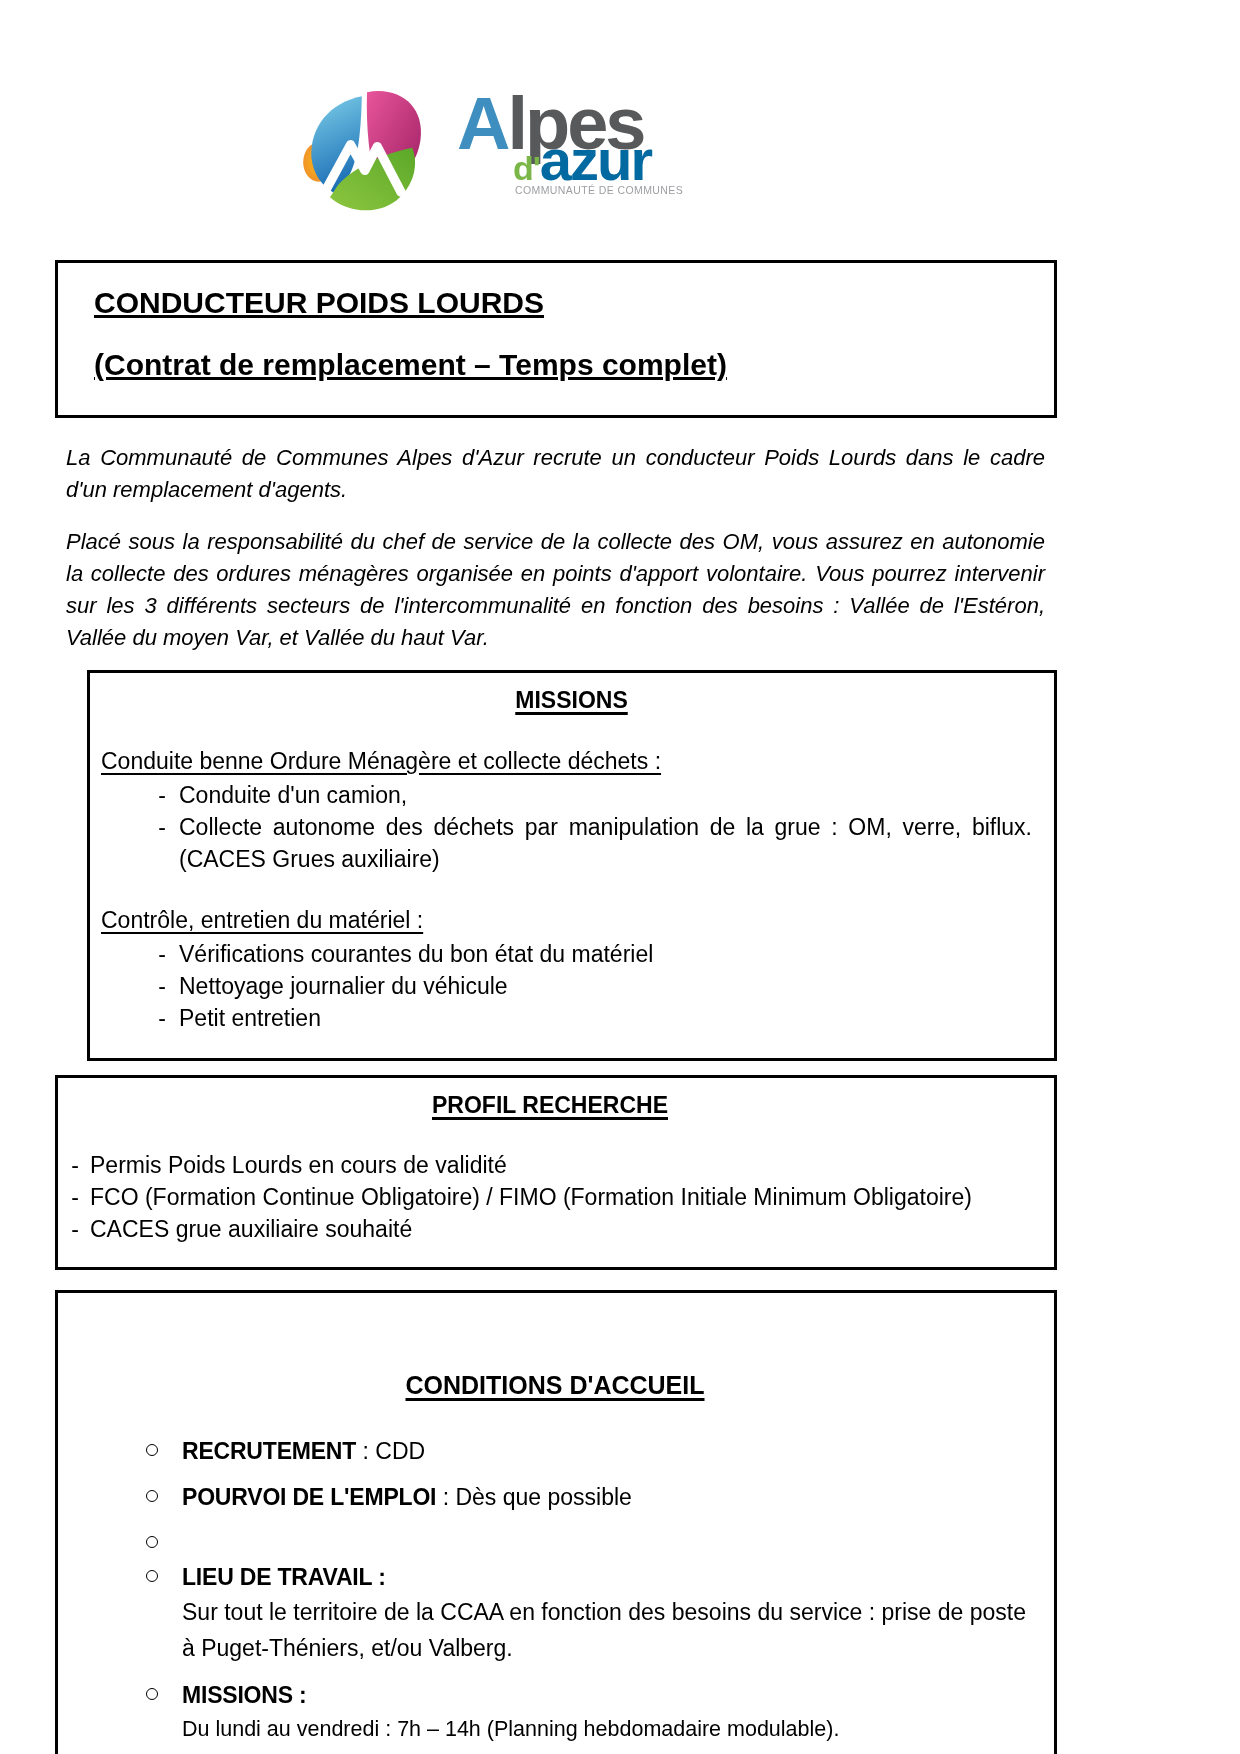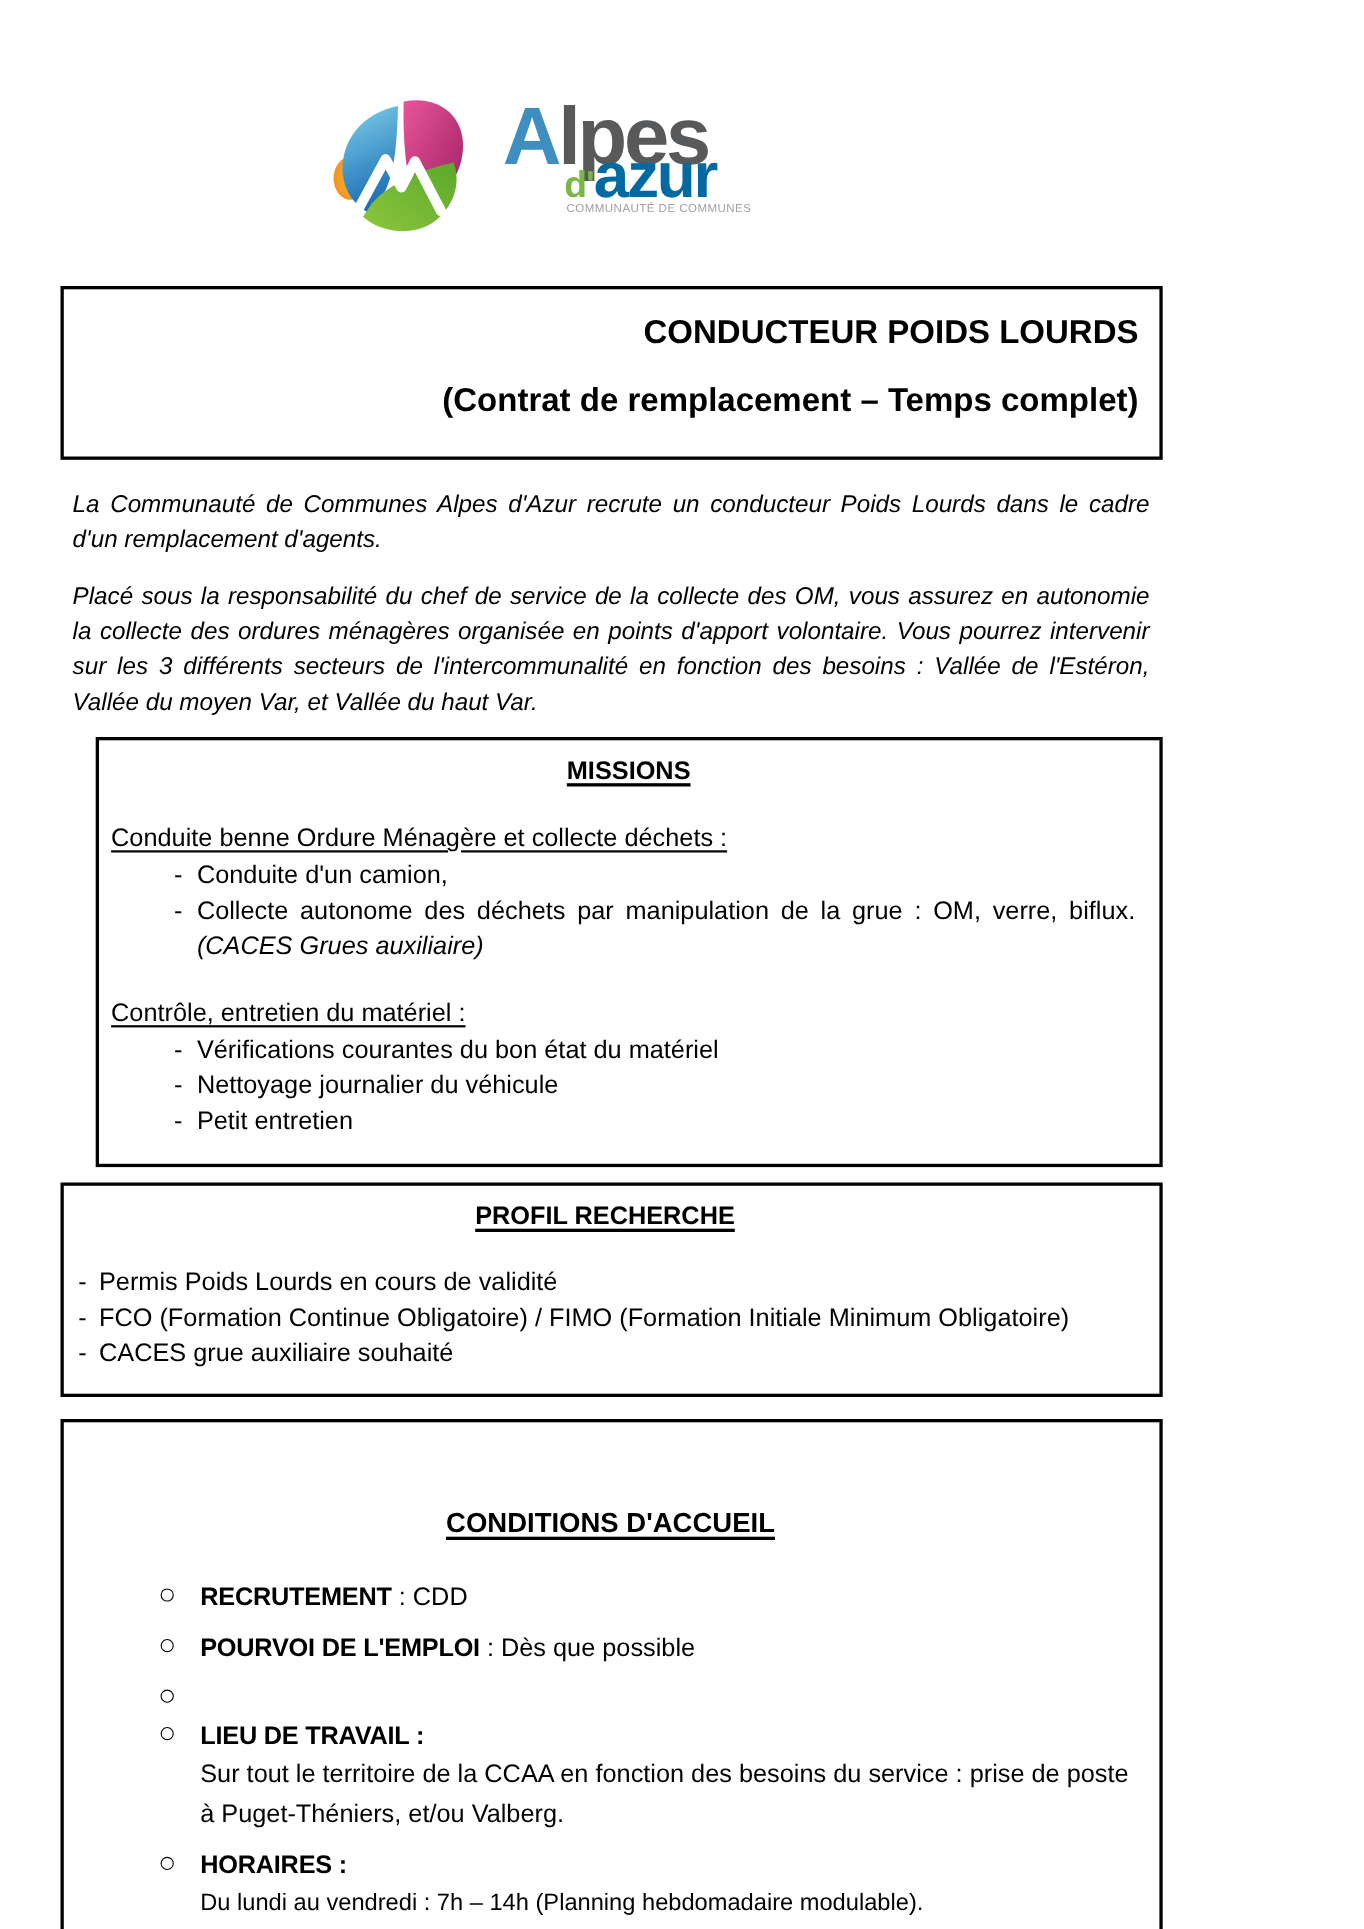--- a/index.html
+++ b/index.html
@@ -18,42 +18,42 @@
   .logo-text { position: relative; margin-left: 14px; margin-top: 6px; width: 220px; }
   .brand1 { font-size: 74px; font-weight: bold; line-height: 0.86; color: #58595b; letter-spacing: -3px; }
   .brand1 .brand-a { color: #3e8fc0; }
   .brand2 { margin-top: -22px; margin-left: 56px; white-space: nowrap; }
   .brand-d { font-size: 34px; font-weight: bold; color: #7ab648; letter-spacing: -1px; }
   .brand-azur { font-size: 58px; font-weight: bold; color: #0369a1; letter-spacing: -2px; line-height: 0.9; }
   .brand-sub { margin-top: -4px; margin-left: 58px; font-size: 10.5px; color: #9d9fa2; letter-spacing: 0.4px; white-space: nowrap; }
 
   
   .box { border: 3px solid #000; }
-  .title-box { margin-top: 26px; padding: 20px 19px 30px; text-align: right; }
+  .title-box { margin-top: 26px; padding: 20px 36px 30px; text-align: left; text-decoration: underline; }
   .title-line { font-size: 30px; font-weight: bold; line-height: 40px; }
   .title-line3 { margin-top: 22px; }
 
   
   .intro { margin: 24px 12px 0 11px; }
   .intro p { font-size: 22px; line-height: 32px; text-align: justify; font-style: italic; }
   .intro p + p { margin-top: 20px; }
 
   
   .section-heading { text-align: center; font-size: 23px; font-weight: bold; }
   .section-heading span { text-decoration: underline; text-decoration-thickness: 2.5px; text-underline-offset: 4px; }
 
   .missions-box { margin-top: 16px; padding: 14px 12px 24px 11px; margin-left: 32px; }
   .group-title { font-size: 23px; text-decoration: underline; text-underline-offset: 4px; }
   .mission-group1 { margin-top: 34px; }
   .mission-group2 { margin-top: 32px; }
   .dash-list { margin-top: 4px; }
   .dash-item { display: flex; font-size: 23px; line-height: 32px; }
   .dash-item .dash { width: 34px; margin-left: 44px; text-align: center; flex: none; }
   .dash-item .dash-text { flex: 1; text-align: justify; padding-right: 10px; }
-  .italic { font-style: italic; }
+  .italic { }
 
   .profil-box { margin-top: 14px; padding: 14px 12px 22px 0; }
   .profil-list { margin-top: 30px; }
   .profil-list .dash-item .dash { width: 30px; margin-left: 2px; text-align: center; }
 
   .conditions-box { margin-top: 20px; padding: 38px 22px 52px 20px; }
   .cond-heading { font-size: 25px; margin-top: 40px; }
   .cond-list { margin-top: 34px; }
   .cond-item { display: flex; padding-left: 68px; margin-top: 12px; font-size: 23px; line-height: 34px; }
   .cond-bullet { flex: none; width: 12px; height: 12px; border: 1.6px solid #000; border-radius: 50%; margin-top: 10px; margin-right: 24px; }
@@ -185,20 +185,20 @@
       </div>
 
       <div class="cond-item">
         <span class="cond-bullet"></span>
         <span><span class="cond-label">LIEU DE TRAVAIL :</span></span>
       </div>
       <div class="cond-detail">Sur tout le territoire de la CCAA en fonction des besoins du service : prise de poste à Puget-Théniers, et/ou Valberg.</div>
 
       <div class="cond-item">
         <span class="cond-bullet"></span>
-        <span><span class="cond-label">HORAIRES :</span></span>
+        <span><span class="cond-label">MISSIONS :</span></span>
       </div>
       <div class="cond-detail small">Du lundi au vendredi : 7h – 14h (Planning hebdomadaire modulable).</div>
 
     </div>
   </div>
 
 </div>
 
 </body></html>

